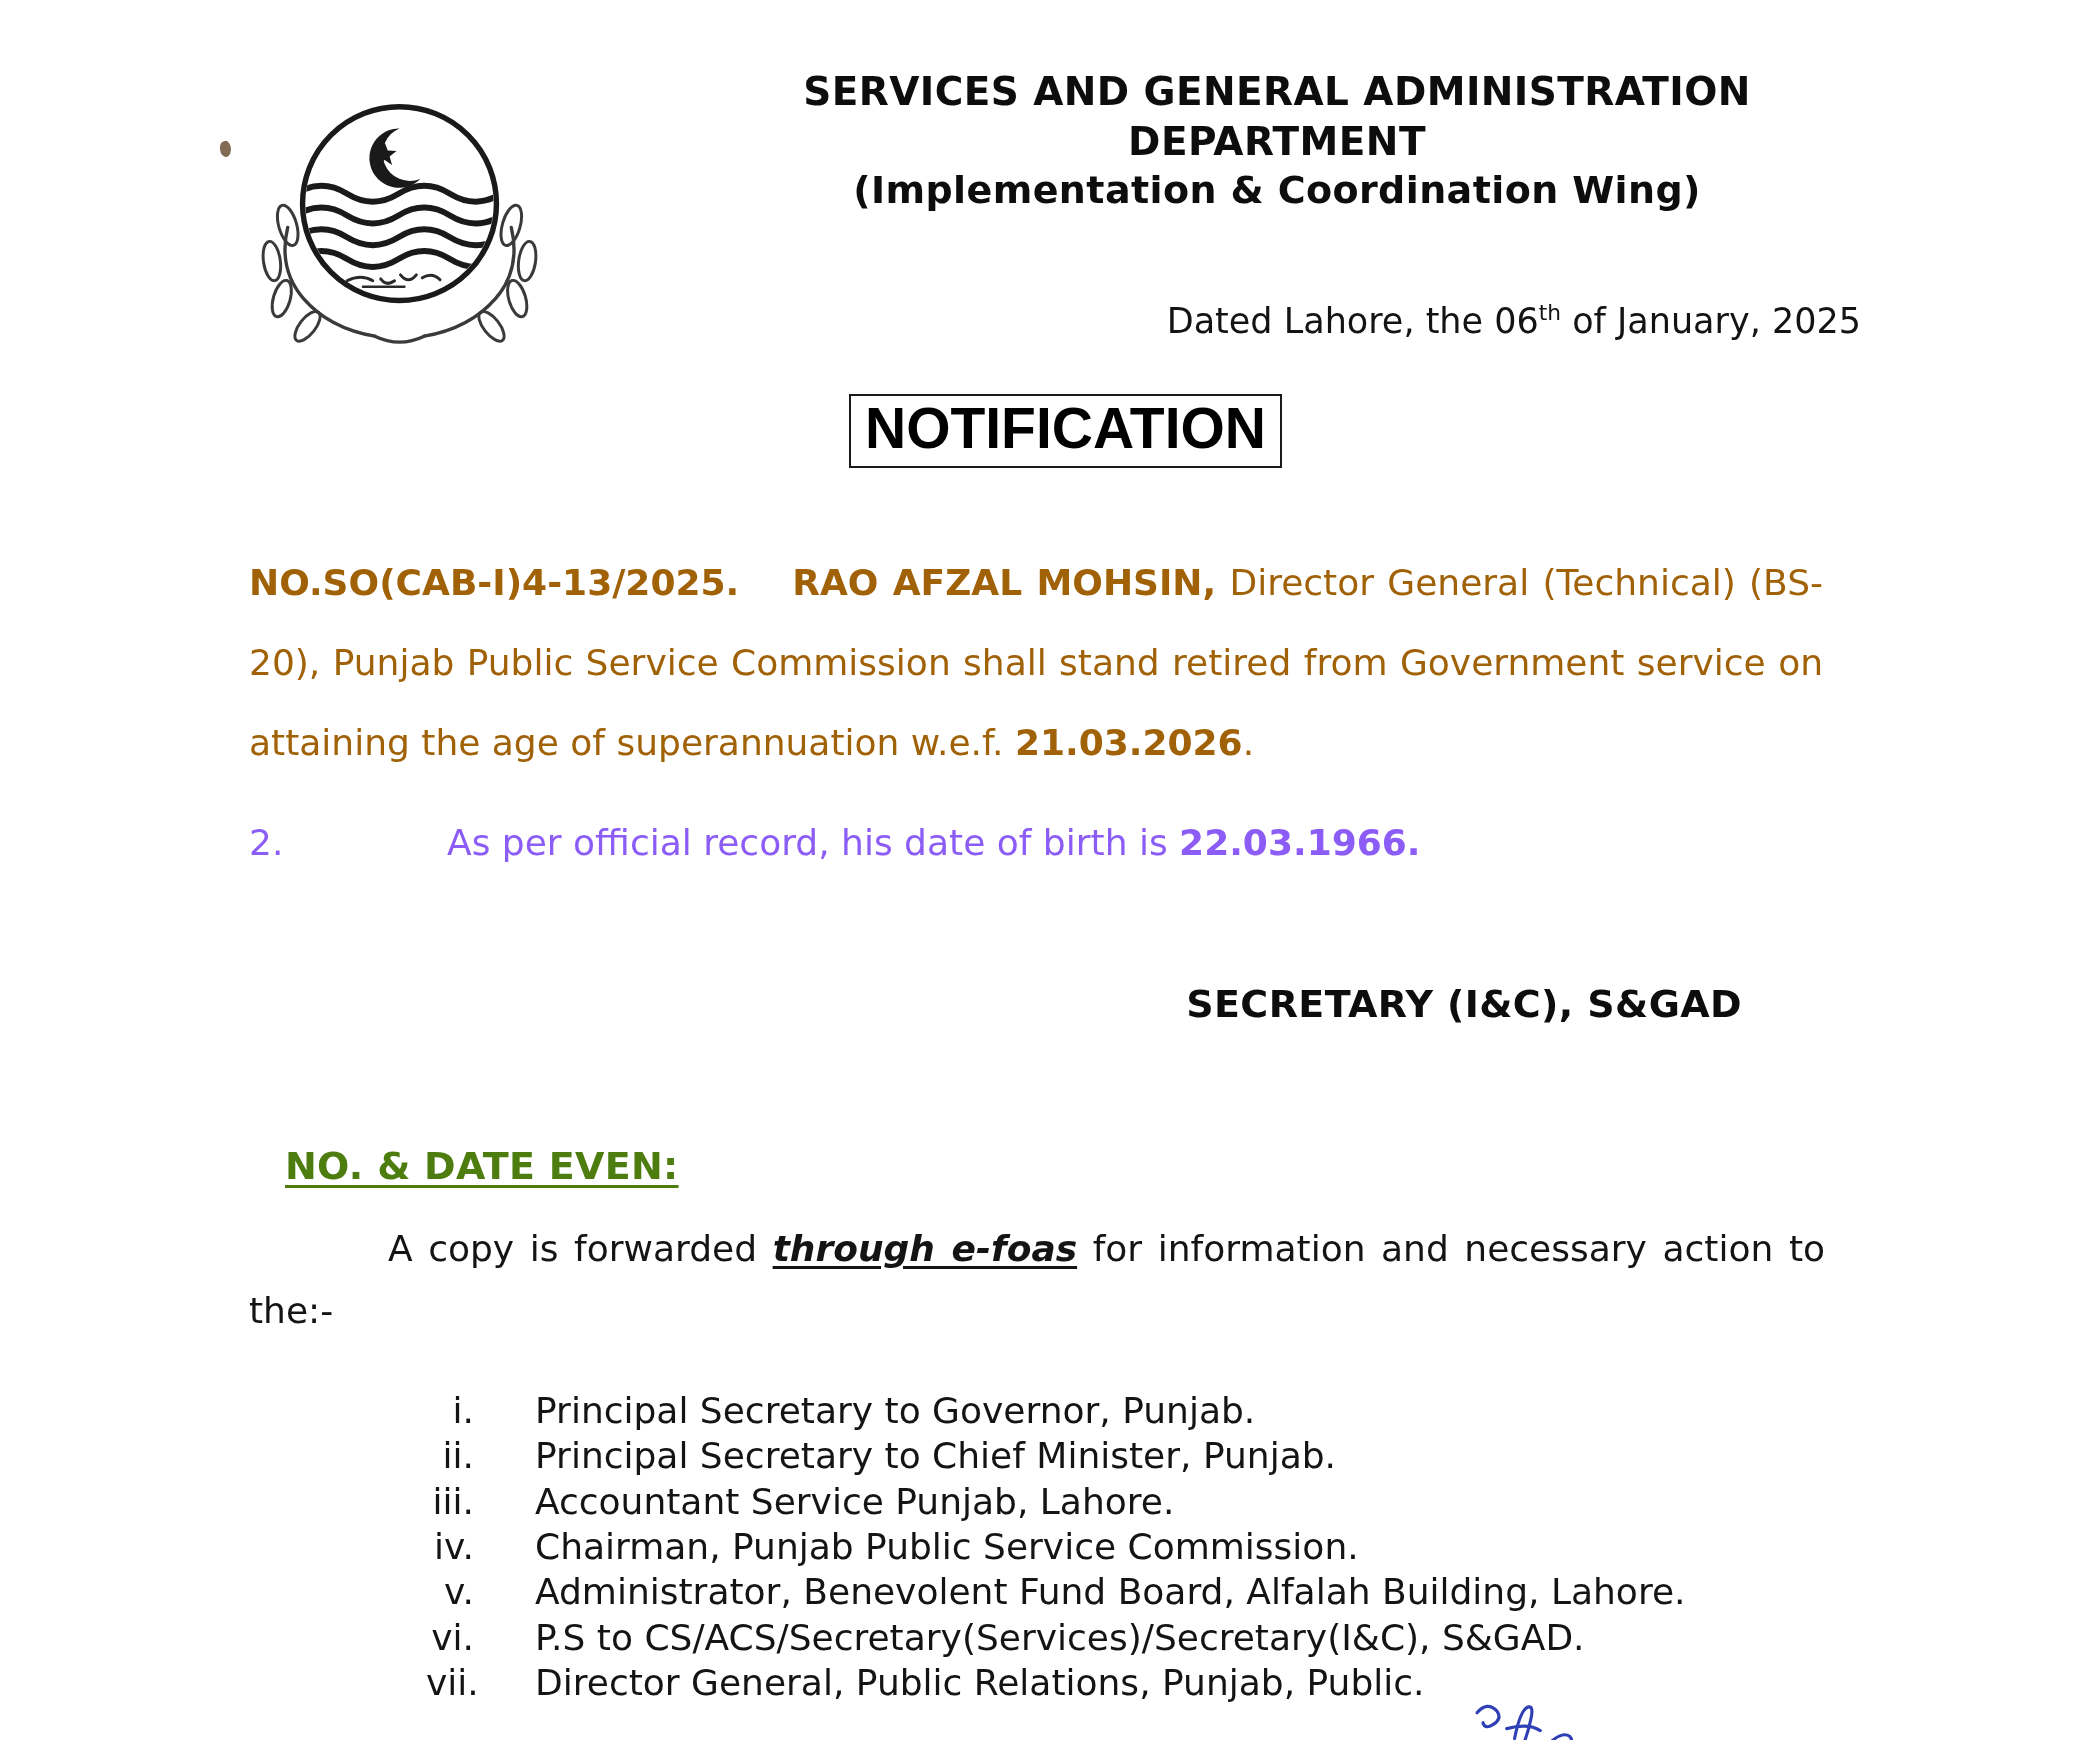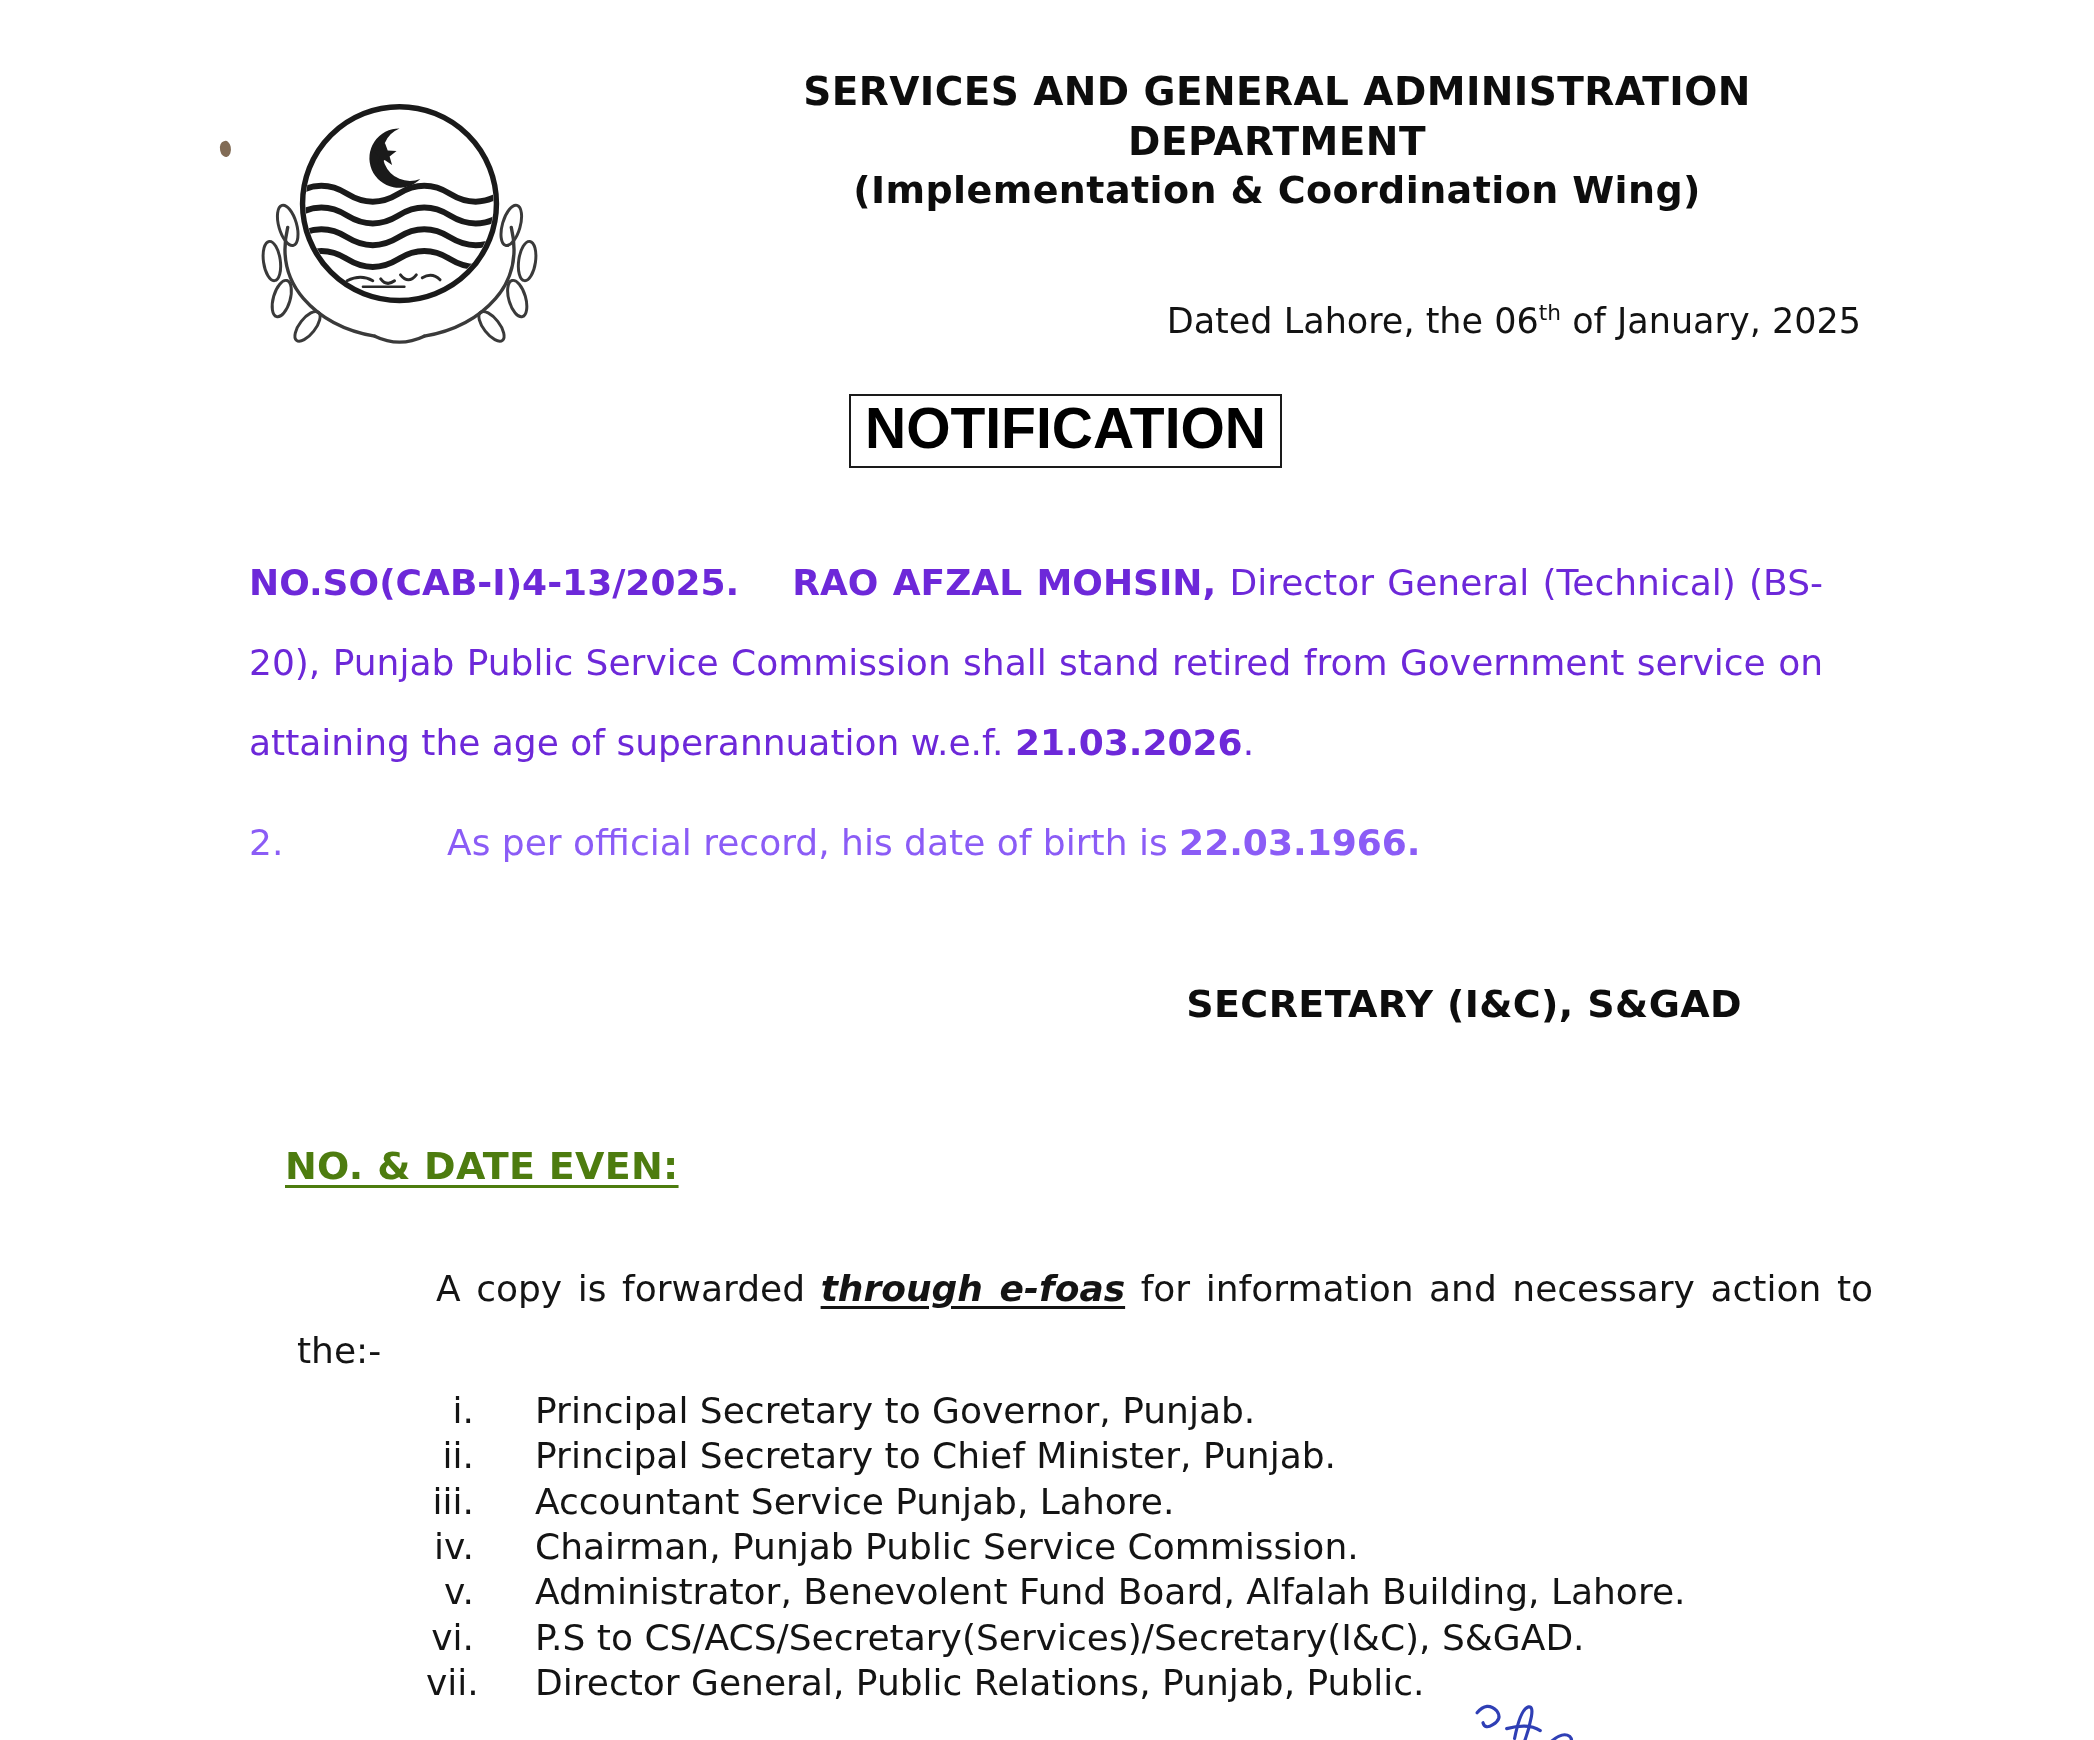--- a/index.html
+++ b/index.html
@@ -104,21 +104,21 @@
     left: 249px;
     top: 543px;
     width: 1574px;
   }
   .para1 {
     font-family: "DejaVu Sans", sans-serif;
     font-size: 36px;
     line-height: 2.22;
     text-align: justify;
     text-align-last: left;
-    color: #6d28d9;
+    color: #a16207;
   }
   .para1 b { font-weight: bold; }
 
   .para2 {
     position: absolute;
     left: 249px;
     top: 822px;
     width: 1574px;
     font-family: "DejaVu Sans", sans-serif;
     font-size: 36px;
@@ -154,29 +154,28 @@
     letter-spacing: 0.3px;
     color: #4d7c0f;
     text-decoration: underline;
     text-underline-offset: 6px;
     text-decoration-thickness: 3px;
   }
 
   .copypara {
     position: absolute;
     left: 249px;
-    top: 1258px;
+    top: 1218px;
     width: 1576px;
     font-family: "DejaVu Sans", sans-serif;
     font-size: 36px;
     line-height: 1.72;
     color: #141414;
     text-align: justify;
     text-align-last: left;
-    margin-left: 48px;
   }
   .copypara .indent { display: inline-block; width: 139px; }
   .copypara .efoas {
     font-weight: bold;
     font-style: italic;
     text-decoration: underline;
     text-underline-offset: 5px;
     text-decoration-thickness: 3px;
   }
 

